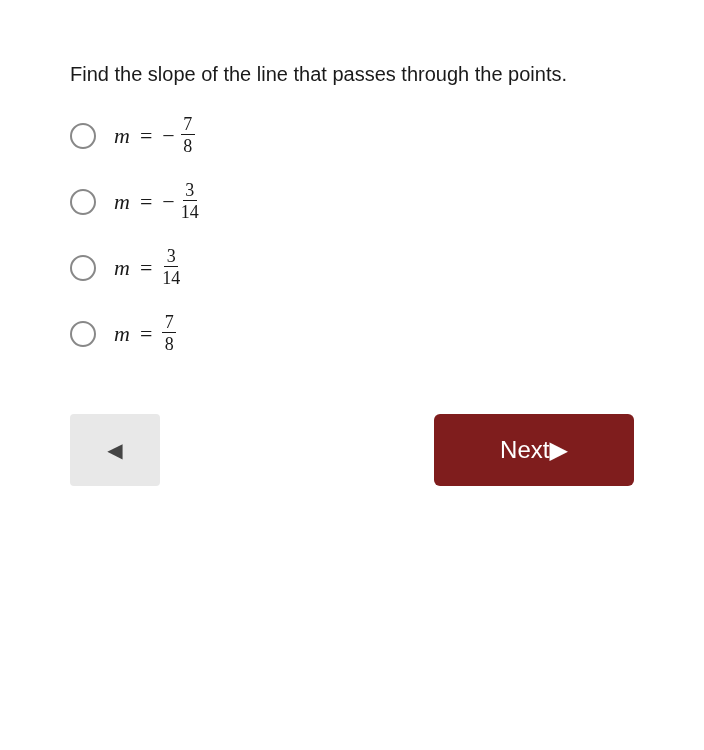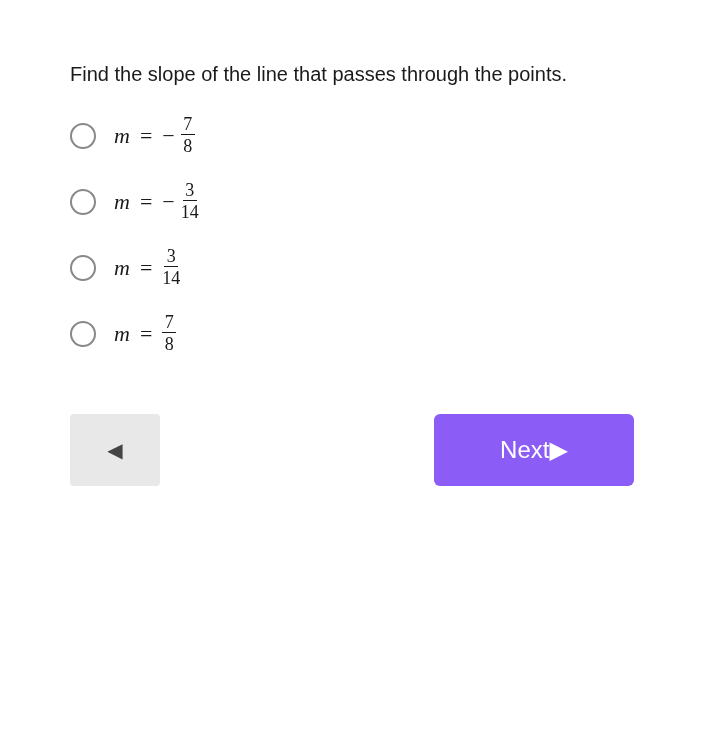--- a/index.html
+++ b/index.html
@@ -132,21 +132,21 @@
       display: flex;
       align-items: center;
       justify-content: center;
       font-size: 20px;
       color: #444;
     }
 
     .next-button {
       width: 200px;
       height: 72px;
-      background: #8b5cf6;
+      background: #7f1d1d;
       border: none;
       border-radius: 6px;
       cursor: pointer;
       display: flex;
       align-items: center;
       justify-content: center;
       color: #ffffff;
       font-size: 24px;
       font-family: Arial, sans-serif;
       font-weight: 500;

